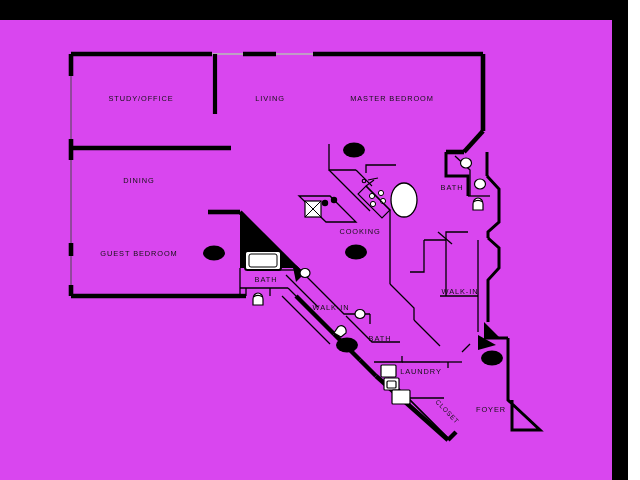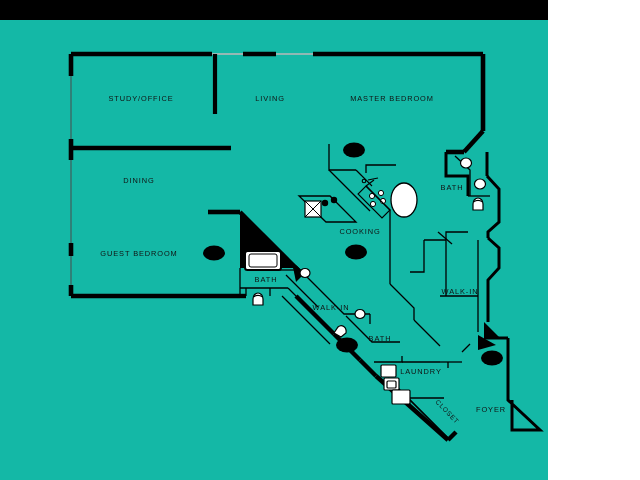--- a/index.html
+++ b/index.html
@@ -2,23 +2,23 @@
 <html><head>
 <meta charset="utf-8">
 <style>
   html, body {
     margin: 0;
     padding: 0;
     background: #ffffff;
   }
   #stage {
     position: relative;
-    width: 548px;
+    width: 628px;
     height: 480px;
-    background: #14b8a6;
+    background: #d946ef;
     overflow: hidden;
     font-family: "Liberation Sans", sans-serif;
   }
   .letterbox {
     position: absolute;
     background: #000000;
   }
   #bar-top { left: 0; top: 0; width: 612px; height: 20px; }
   #bar-right { left: 612px; top: 0; width: 28px; height: 480px; }
 

